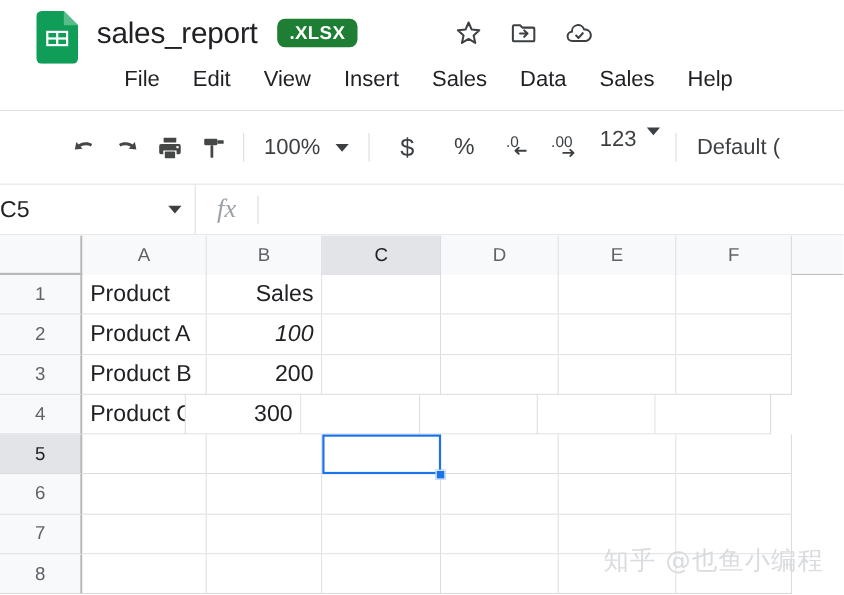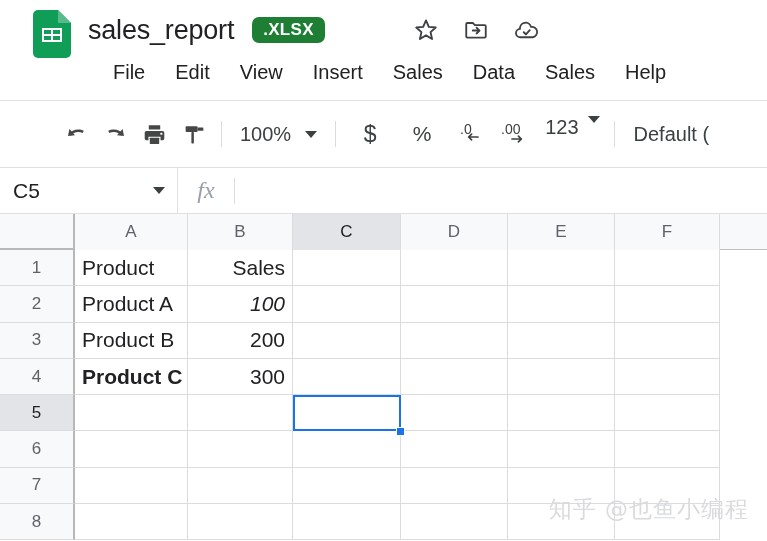--- a/index.html
+++ b/index.html
@@ -82,21 +82,21 @@
   }
 
   
   .formulabar {
     position: absolute; top: 168px; left: 0; width: 767px; height: 46px;
     background: #fff; border-bottom: 1px solid #e0e0e0;
     display: flex; align-items: center;
   }
   .namebox {
     width: 178px; height: 100%; display: flex; align-items: center;
-    padding-left: 13px; padding-right: 12px; justify-content: space-between;
+    padding-right: 12px; justify-content: space-between;
     border-right: 1px solid #e0e0e0; cursor: pointer;
   }
   .namebox-text { font-size: 21px; color: #202124; }
   .fx {
     width: 56px; display: flex; align-items: center; justify-content: center;
     font-family: "Liberation Serif", serif; font-style: italic;
     font-size: 24px; color: #9aa0a6;
   }
   .fx-div { width: 1px; height: 26px; background: #dadce0; }
   .formula-input {
@@ -326,21 +326,21 @@
           <div class="rowhead" style="height: 36.3px;">3</div>
           <div class="cell" style="width: 113px; height: 36.3px;">Product B</div>
           <div class="cell num" style="width: 105px; height: 36.3px;">200</div>
           <div class="cell" style="width: 108px; height: 36.3px;"></div>
           <div class="cell" style="width: 107px; height: 36.3px;"></div>
           <div class="cell" style="width: 107px; height: 36.3px;"></div>
           <div class="cell" style="width: 105px; height: 36.3px;"></div>
         </div>
         <div class="row" style="height: 36.3px;">
           <div class="rowhead" style="height: 36.3px;">4</div>
-          <div class="cell" style="width: 113px; height: 36.3px; font-weight: bold;">Product C</div>
+          <div class="cell" style="width: 94px; height: 36.3px;">Product C</div>
           <div class="cell num" style="width: 105px; height: 36.3px;">300</div>
           <div class="cell" style="width: 108px; height: 36.3px;"></div>
           <div class="cell" style="width: 107px; height: 36.3px;"></div>
           <div class="cell" style="width: 107px; height: 36.3px;"></div>
           <div class="cell" style="width: 105px; height: 36.3px;"></div>
         </div>
         <div class="row" style="height: 36.3px;">
           <div class="rowhead sel" style="height: 36.3px;">5</div>
           <div class="cell" style="width: 113px; height: 36.3px;"></div>
           <div class="cell num" style="width: 105px; height: 36.3px;"></div>

